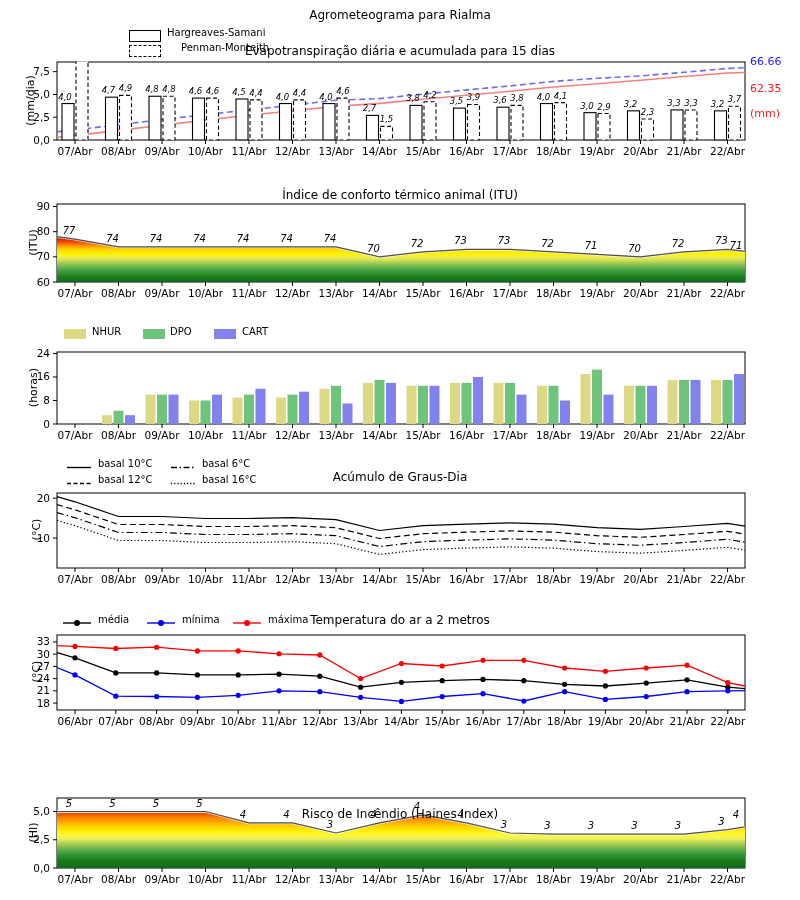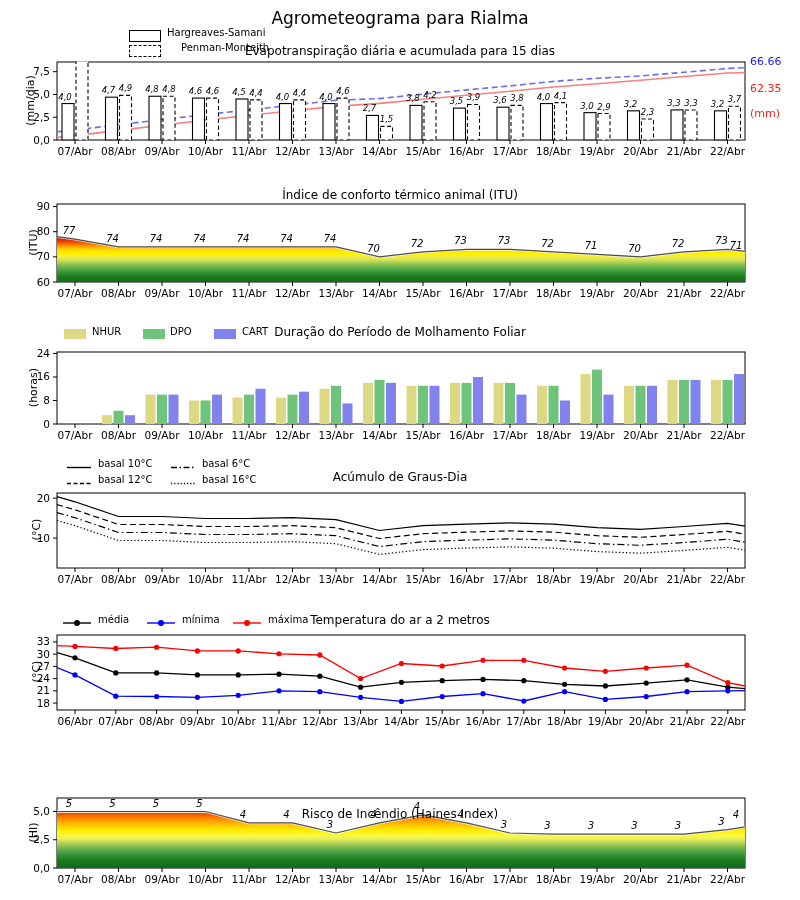--- a/index.html
+++ b/index.html
@@ -1,19 +1,19 @@
 <!DOCTYPE html>
 <html><head>
 <meta charset="utf-8">
 <style>
   html,body{margin:0;padding:0;background:#fff;}
   .page{position:relative;width:800px;height:900px;background:#fff;overflow:hidden;
         font-family:"DejaVu Sans","Liberation Sans",sans-serif;color:#000;}
   .abs{position:absolute;}
-  .main-title{top:8px;left:0;width:100%;text-align:center;font-size:17px;}
+  .main-title{top:8px;left:0;width:100%;text-align:center;font-size:12px;}
   .sp-title{left:0;width:100%;text-align:center;font-size:12px;}
   .ylab{width:110px;text-align:center;font-size:11px;transform:rotate(-90deg);}
   .leg-label{font-size:10px;white-space:nowrap;}
   .sw-rect{width:30px;height:10px;border:1.4px solid #000;background:#fff;display:block;}
   .sw-rect.dashed{border-style:dashed;}
   .sw-fill{width:22px;height:10px;display:block;}
   .legline{display:block;}
   .legline line{stroke:#000;stroke-width:1.4;}
   .ls-dashed{stroke-dasharray:4,2.5;}
   .ls-dashdot{stroke-dasharray:6,2.5,1.5,2.5;}
@@ -582,21 +582,20 @@
 
   <div class="abs sp-title" style="top:188px;">Índice de conforto térmico animal (ITU)</div>
   <div class="abs ylab" style="top:236px;left:-22px;">(ITU)</div>
 
   <span class="abs sw-fill" style="top: 329px; left: 64px; background: rgb(221, 216, 132);"></span>
   <span class="abs leg-label" style="top:326px;left:92px;">NHUR</span>
   <span class="abs sw-fill" style="top: 329px; left: 143px; background: rgb(110, 196, 123);"></span>
   <span class="abs leg-label" style="top:326px;left:170px;">DPO</span>
   <span class="abs sw-fill" style="top: 329px; left: 214px; background: rgb(130, 130, 238);"></span>
   <span class="abs leg-label" style="top:326px;left:242px;">CART</span>
-  <div class="abs sp-title" style="top:325px;">Duração do Período de Molhamento Foliar</div>
   <div class="abs ylab" style="top:381px;left:-22px;">(horas)</div>
 
   <svg class="abs legline" style="top:464px;left:66px;" width="26" height="7">
       <line x1="1" y1="3.5" x2="25" y2="3.5"></line>
     </svg>
   <span class="abs leg-label" style="top:458px;left:98px;">basal 10°C</span>
   <svg class="abs legline" style="top:480px;left:66px;" width="26" height="7">
       <line x1="1" y1="3.5" x2="25" y2="3.5" class="ls-dashed"></line>
     </svg>
   <span class="abs leg-label" style="top:474px;left:98px;">basal 12°C</span>

